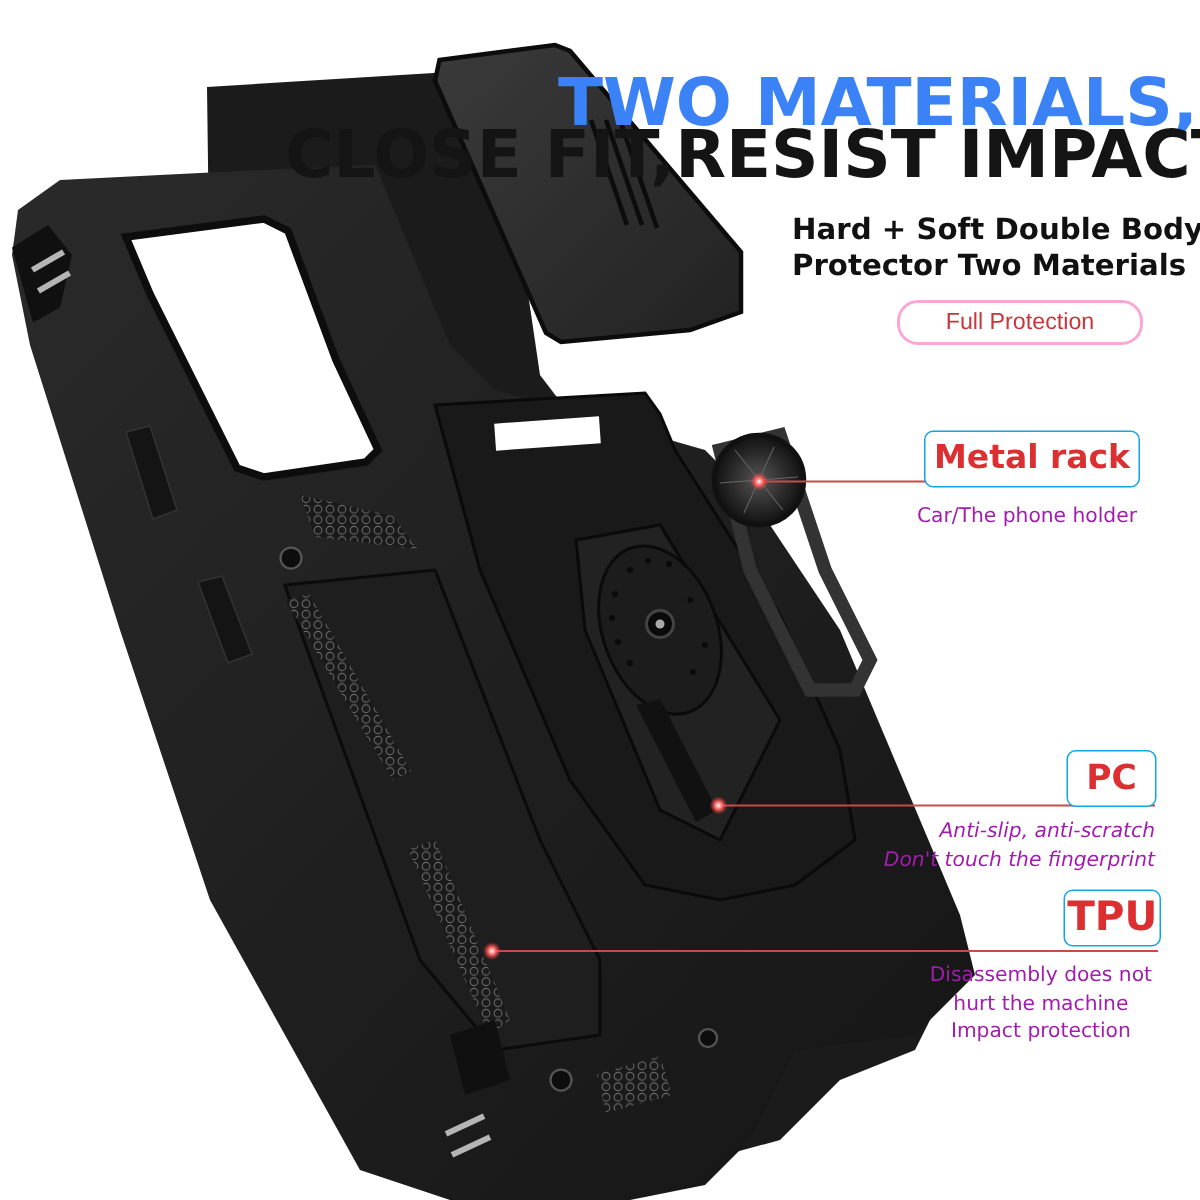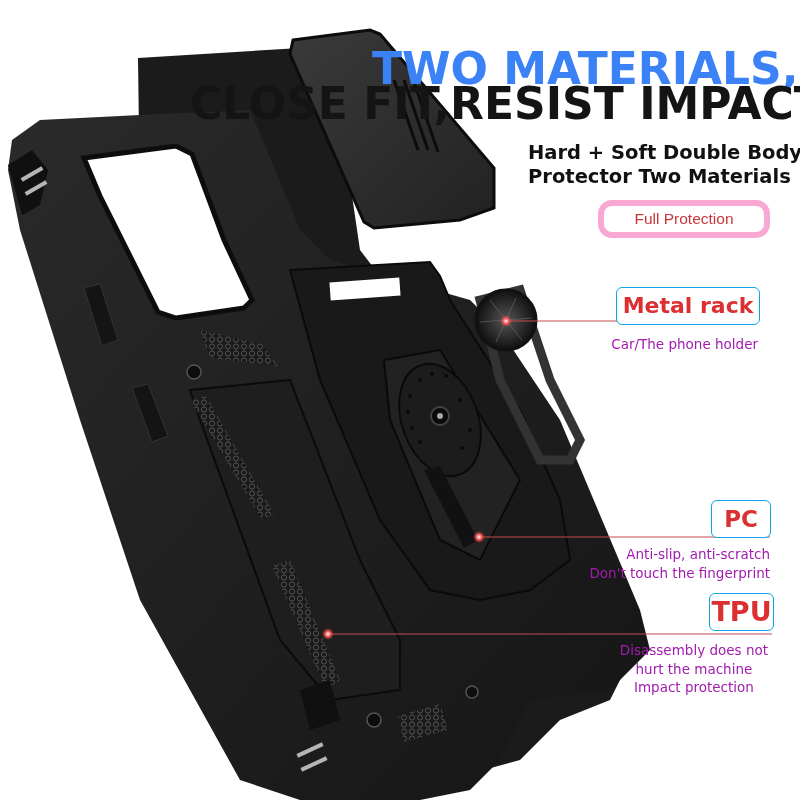--- a/index.html
+++ b/index.html
@@ -2,28 +2,28 @@
 <html><head>
 <meta charset="utf-8">
 <style>
   html, body { margin: 0; padding: 0; background: #ffffff; }
   body { width: 800px; height: 800px; position: relative; overflow: hidden; font-family: "DejaVu Sans", sans-serif; }
   .scene { position: absolute; left: 0; top: 0; width: 800px; height: 800px; }
   .headline { position: absolute; font-family: "DejaVu Sans", sans-serif; font-weight: 700; letter-spacing: 0px; white-space: nowrap; }
   .headline-1 { left: 372px; top: 12px; font-size: 44px; color: #3b82f6; margin-top: 31px; }
   .headline-2 { left: 190px; top: 78px; font-size: 44px; color: #141414; }
   .sub-title { position: absolute; left: 528px; top: 141px; font-size: 19.5px; font-weight: 700; color: #111; line-height: 24px; white-space: nowrap; }
-  .pill { position: absolute; left: 598px; top: 200px; width: 160px; height: 26px; border: 6px solid #f9a8d4; border-radius: 14px; color: #c8363b; font-size: 15.5px; text-align: center; line-height: 26px; font-family: "Liberation Sans", sans-serif; }
+  .pill { position: absolute; left: 598px; top: 200px; width: 160px; height: 26px; border: 2px solid #f9a8d4; border-radius: 14px; color: #c8363b; font-size: 15.5px; text-align: center; line-height: 26px; font-family: "Liberation Sans", sans-serif; }
   .tag { position: absolute; border: 1px solid #0ea5e9; border-radius: 6px; color: #dc2f31; font-weight: 700; font-family: "DejaVu Sans", sans-serif; text-align: center; background: #fff; }
   .tag-metal { left: 616px; top: 287px; width: 142px; height: 36px; font-size: 22px; line-height: 36px; }
   .tag-pc { left: 711px; top: 500px; width: 58px; height: 36px; font-size: 23px; line-height: 36px; }
   .tag-tpu { left: 709px; top: 593px; width: 63px; height: 36px; font-size: 27px; line-height: 36px; }
   .desc { position: absolute; font-size: 13.5px; color: #a21caf; line-height: 18.5px; text-align: right; font-family: "DejaVu Sans", sans-serif; white-space: nowrap; }
   .desc-metal { right: 42px; top: 335px; }
-  .desc-pc { right: 30px; top: 545px; }
+  .desc-pc { right: 30px; top: 545px; font-style: italic; }
   .desc-tpu { right: 32px; top: 641px; text-align: center; }
 </style>
 </head>
 <body>
 
 <svg class="scene" viewBox="0 0 800 800" xmlns="http://www.w3.org/2000/svg">
   <defs>
     <linearGradient id="caseGrad" x1="0" y1="0" x2="1" y2="1">
       <stop offset="0" stop-color="#2a2a2a"></stop>
       <stop offset="1" stop-color="#151515"></stop>

